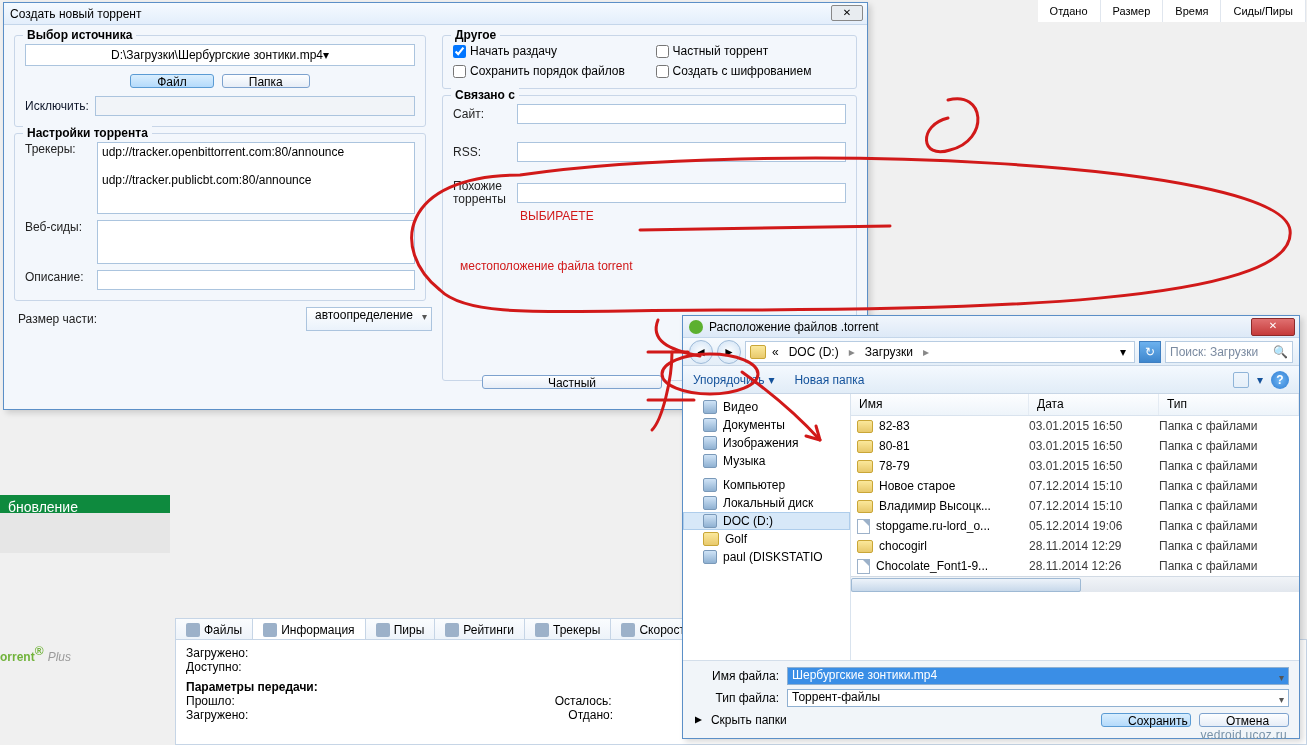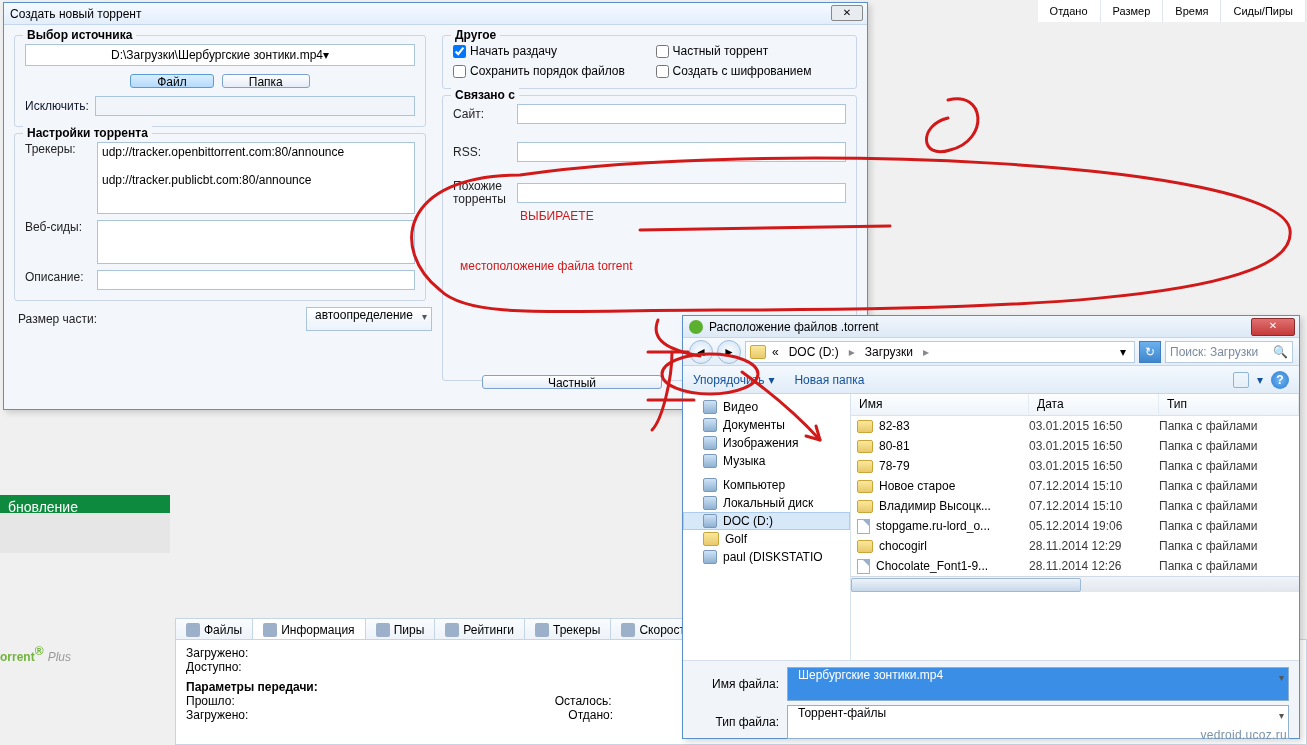--- a/index.html
+++ b/index.html
@@ -91,21 +91,21 @@
 .fl-row .dt,.fl-row .tp { font-size:12px; color:#3a3a3a; }
 .folder-ico { width:16px;height:13px;background:linear-gradient(#FBE89B,#E8C96C);border:1px solid #C9A637;border-radius:2px;display:inline-block; }
 .file-ico   { width:13px;height:15px;background:#fff;border:1px solid #9CB1C9;display:inline-block;position:relative; }
 .file-ico::after{content:"";position:absolute;right:-1px;top:-1px;border:4px solid transparent;border-right-color:#9CB1C9;border-top-color:#9CB1C9;}
 .hscroll { height:16px; background:linear-gradient(#F1F4F8,#E2E7EE); border-top:1px solid #D1DAE4; position:relative; }
 .hscroll .thumb { position:absolute; left:0; top:1px; height:14px; width:230px; background:linear-gradient(#EDF3FA,#C7D8EA); border:1px solid #9EB9D4; border-radius:2px; }
 
 .save-bottom { position:absolute; left:0; right:0; bottom:0; height:78px; background:#F1F5F9; border-top:1px solid #D3DEEA; padding:6px 10px; }
 .sb-row { display:grid; grid-template-columns:94px 1fr; align-items:center; margin-bottom:4px; }
 .sb-row .lbl { text-align:right; padding-right:8px; font-size:12px; }
-.sel-input { height:34px; border:1px solid #8FB0D1; background:#fff; padding:0 18px 0 10px; position:relative; }
+.sel-input { height:18px; border:1px solid #8FB0D1; background:#fff; padding:0 18px 0 4px; position:relative; }
 .sel-input::after { content:"▾"; position:absolute; right:4px; top:4px; color:#555; font-size:10px; }
 .sel-input.sel { background:#3A8EE6; color:#fff; }
 .sb-actions { display:flex; justify-content:space-between; align-items:center; margin-top:6px; }
 .hidef { display:flex; align-items:center; gap:6px; font-size:12px; }
 .hidef .chev { display:inline-block; transform:rotate(90deg); }
 
 
 .anno { position:absolute; inset:0; pointer-events:none; }
 
 

